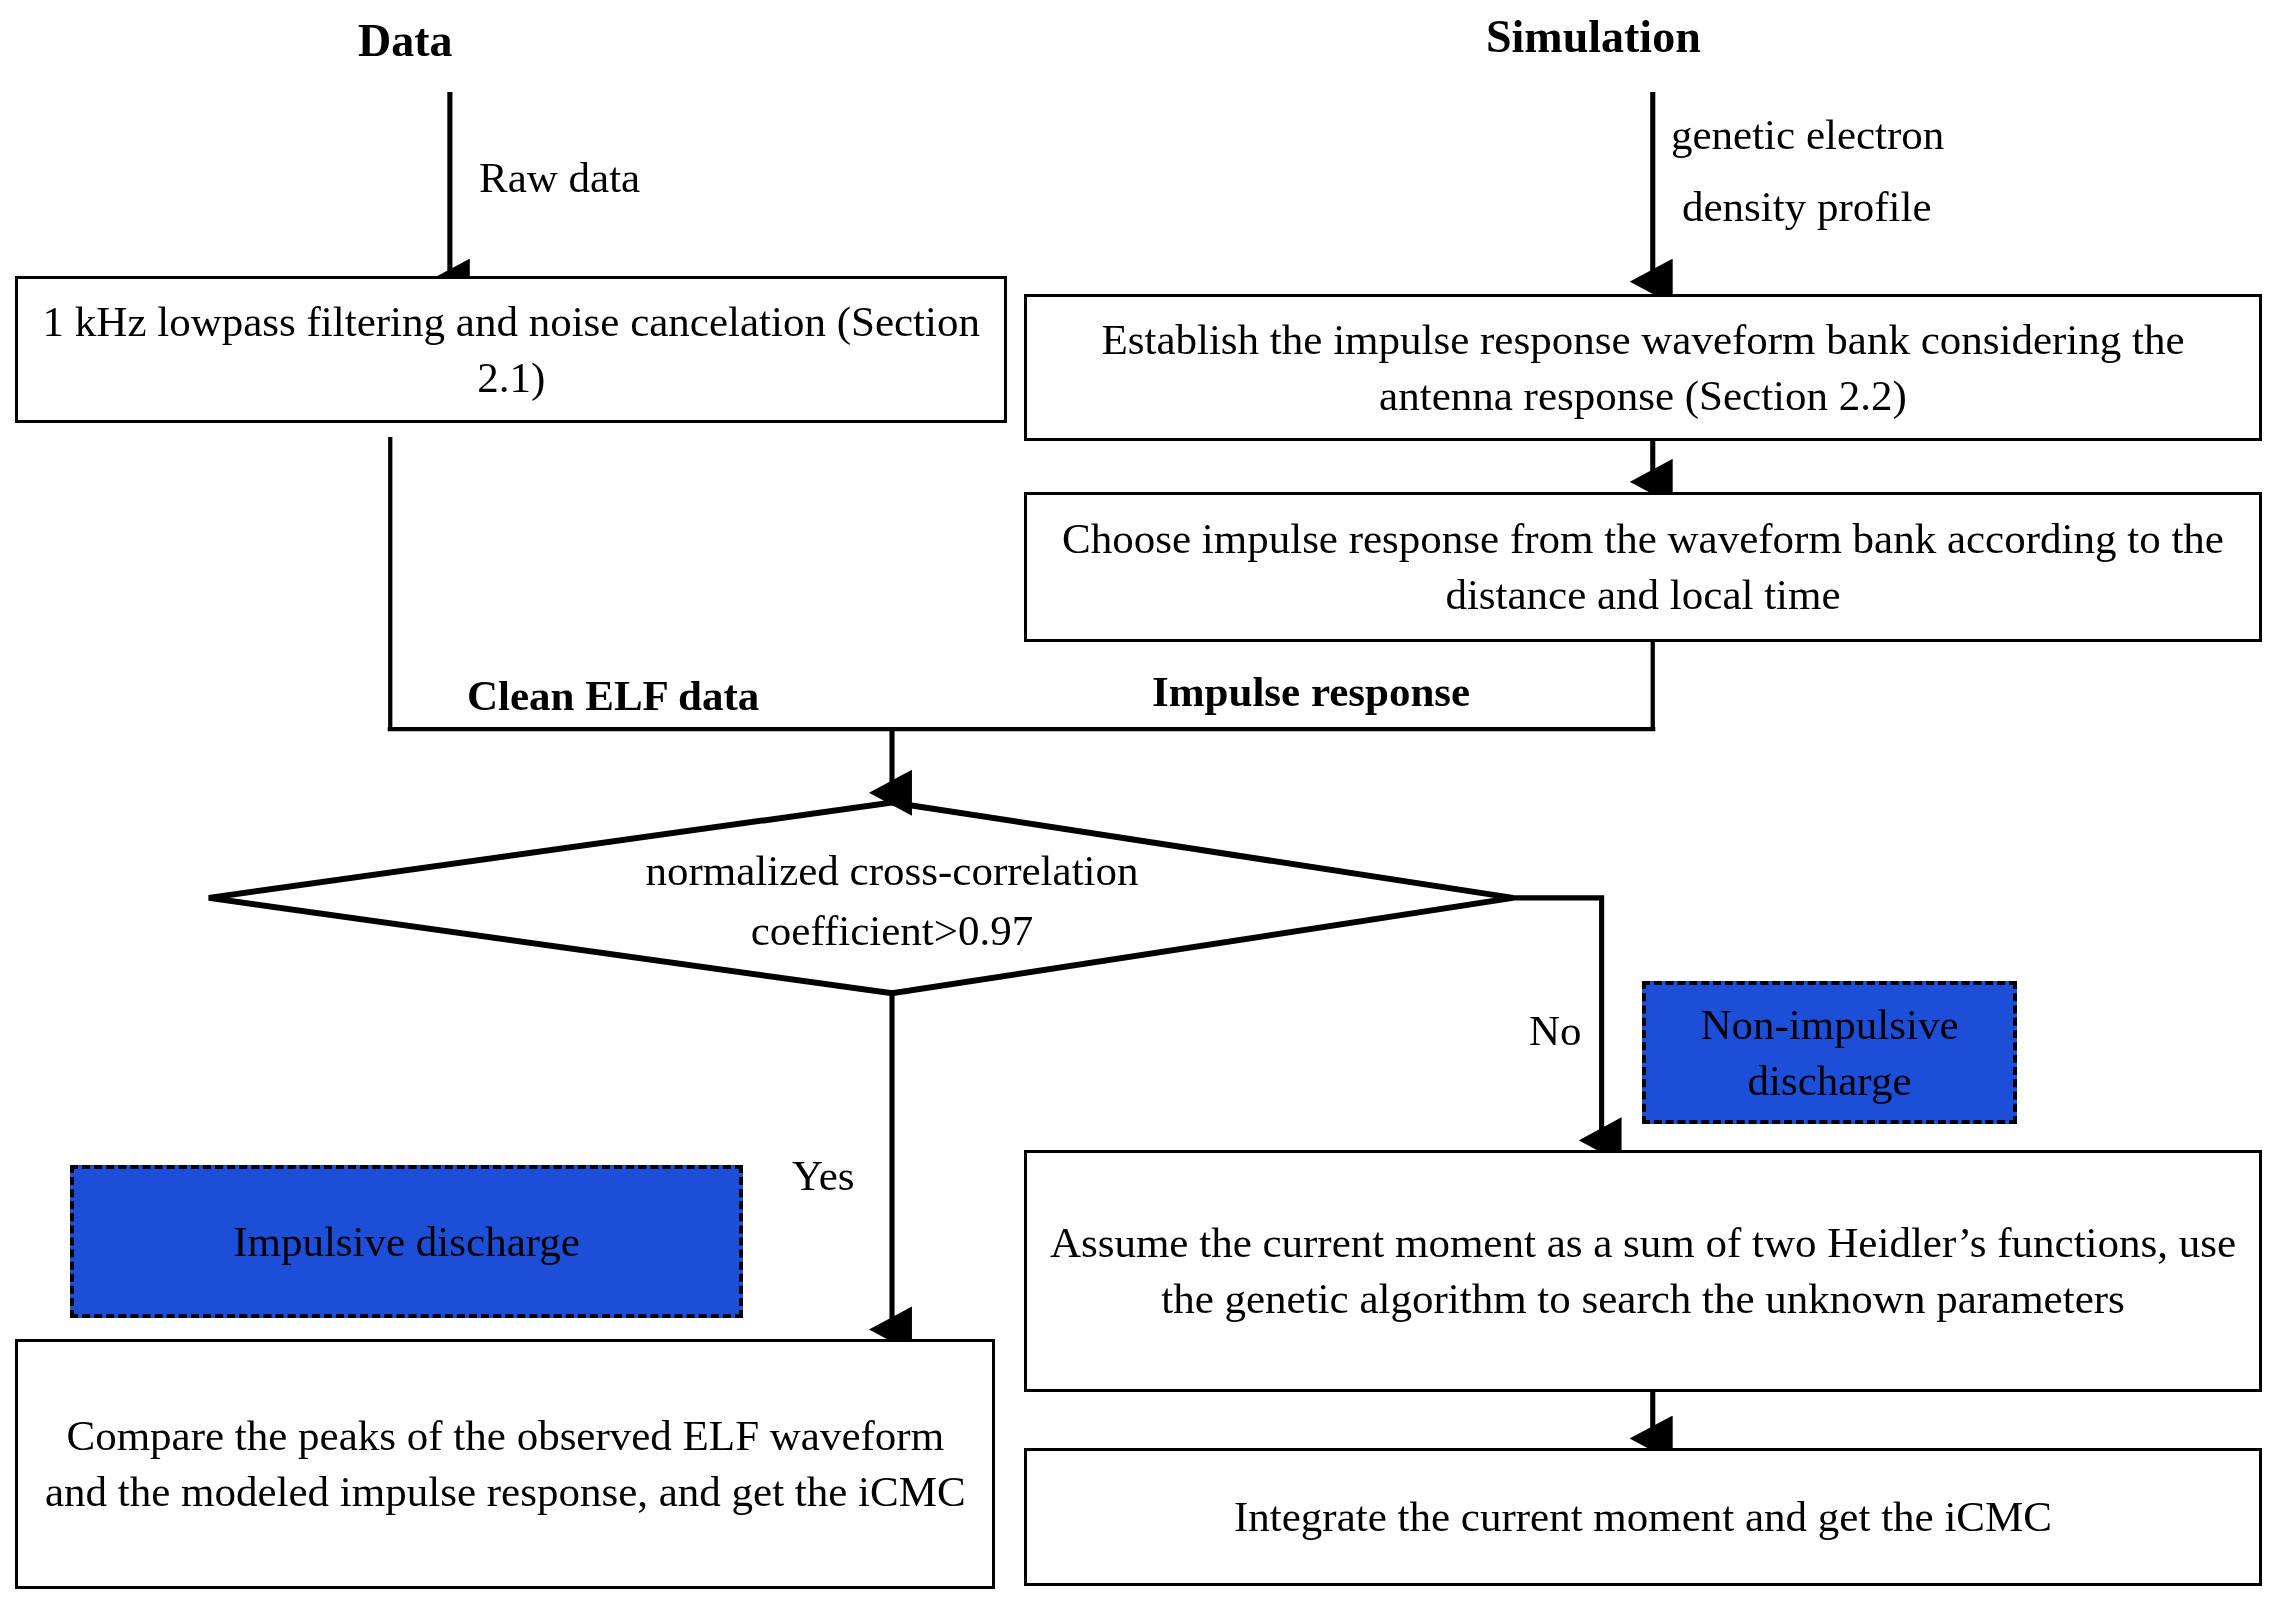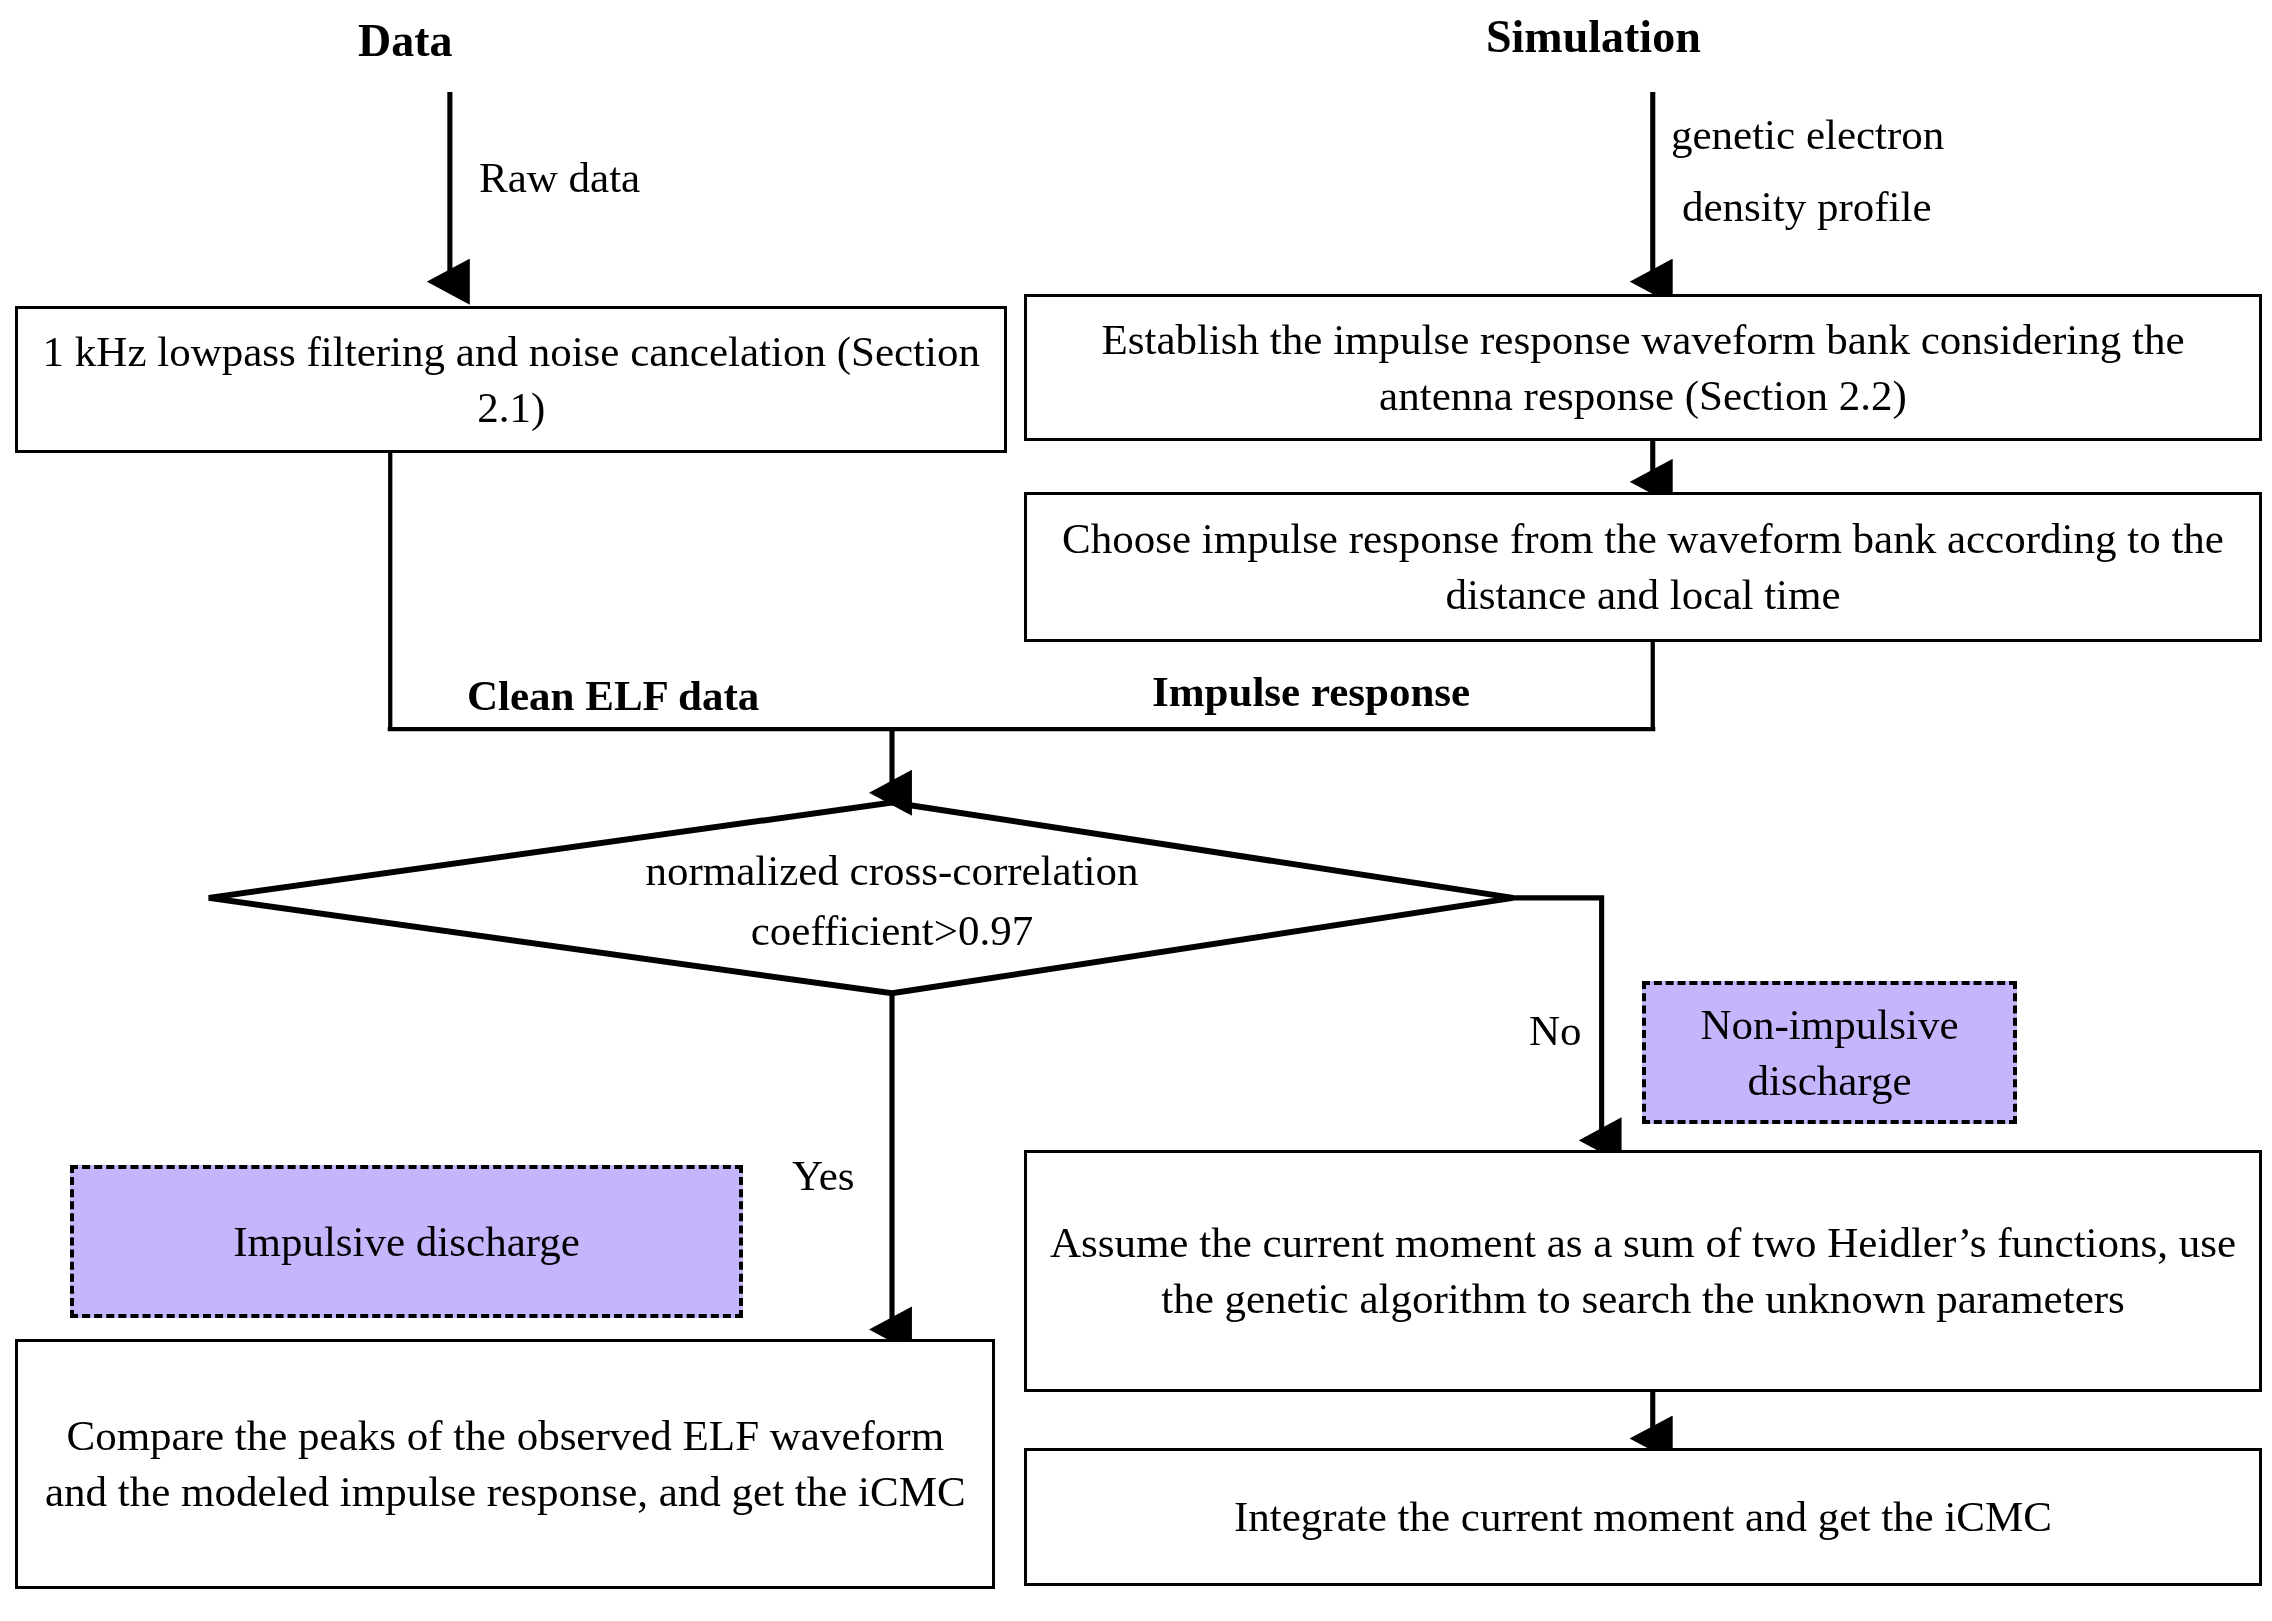--- a/index.html
+++ b/index.html
@@ -34,21 +34,21 @@
     font-size: 43px;
     color: #000;
   }
   .proc {
     border: 3.4px solid #000;
     background: #ffffff;
     padding: 5.1px 12px;
   }
   .dashed {
     border: 4.3px dashed #000;
-    background: #c4b5fd;
+    background: #1d4ed8;
     padding: 3.4px 8.5px;
   }
   .edge-label {
     position: absolute;
     font-size: 43px;
     white-space: nowrap;
     line-height: 1.22;
     color: #000;
   }
   .edge-label.bold {
@@ -116,21 +116,21 @@
   <div class="edge-label" style="left:1682px; top:181px;">density profile</div>
 
   <div class="edge-label bold" style="left:467px; top:670px;">Clean ELF data</div>
 
   <div class="edge-label bold" style="left:1152px; top:666px;text-align:center;">Impulse response</div>
 
   <div class="edge-label" style="left:792px; top:1150px;">Yes</div>
 
   <div class="edge-label" style="left:1529px; top:1005px;text-align:center;">No</div>
 
-  <div class="node proc" style="left:15.3px; top:306px; width:992px; height:147px;">1 kHz lowpass filtering and noise cancelation (Section 2.1)</div>
+  <div class="node proc" style="left:15.3px; top:276px; width:992px; height:147px;">1 kHz lowpass filtering and noise cancelation (Section 2.1)</div>
 
   <div class="node proc" style="left:1024px; top:294px; width:1238px; height:147px;">Establish the impulse response waveform bank considering the antenna response (Section 2.2)</div>
 
   <div class="node proc" style="left:1024px; top:492px; width:1238px; height:150px;">Choose impulse response from the waveform bank according to the distance and local time</div>
 
   <div class="diamond-text" style="left:466px; top:843px; width:852px;">normalized cross-correlation</div>
   <div class="diamond-text" style="left:466px; top:903px; width:852px;">coefficient&gt;0.97</div>
 
   <div class="node dashed" style="left:70px; top:1165px; width:673px; height:153px;">Impulsive discharge</div>
 

